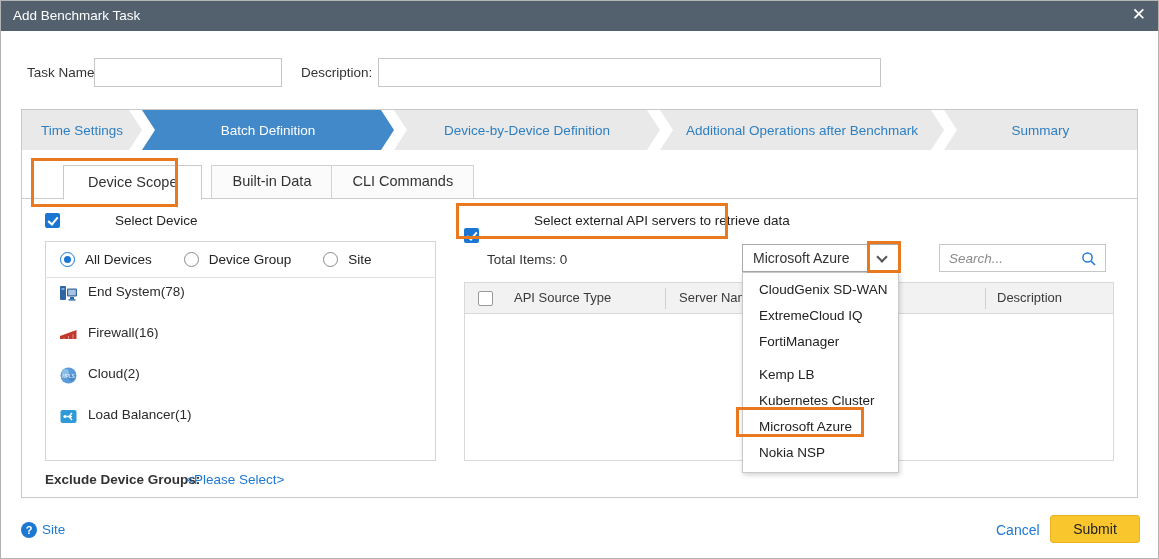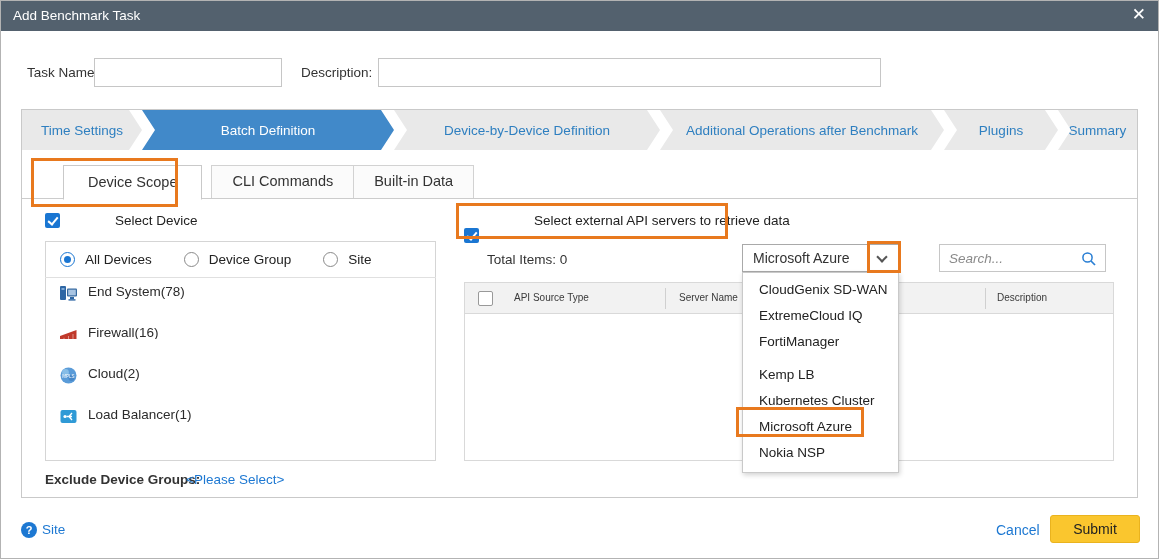--- a/index.html
+++ b/index.html
@@ -69,21 +69,21 @@
   .selval { position:absolute; left:10px; top:0; line-height:26px; font-size:14px; color:#333; }
   .chev { position:absolute; right:12px; top:8px; width:8px; height:8px;
           border-right:2px solid #555; border-bottom:2px solid #555; transform:rotate(45deg); }
   .searchbox { left:938px; top:243px; width:167px; height:28px; border:1px solid #c6c6c6; background:#0c4a6e; }
   .searchbox input { width:100%; height:100%; border:none; outline:none; padding:0 30px 0 9px;
                      font-size:13.5px; font-style:italic; color:#555; font-family:"Liberation Sans",sans-serif; }
   .searchbox input::placeholder { color:#8a8a8a; font-style:italic; }
 
   .thead { left:463px; top:281px; width:650px; height:32px; background:#f2f2f2; border:1px solid #d9d9d9; }
   .tbody { left:463px; top:313px; width:650px; height:147px; border:1px solid #d9d9d9; border-top:none; background:#fff; }
-  .hcell { position:absolute; top:0; height:30px; line-height:30px; font-size:10px; color:#3a3a3a; white-space:nowrap; }
+  .hcell { position:absolute; top:0; height:30px; line-height:30px; font-size:13px; color:#3a3a3a; white-space:nowrap; }
   .hdiv { position:absolute; top:5px; height:21px; width:0; border-left:1px solid #d0d0d0; }
   .hcbx { position:absolute; left:13px; top:8px; width:15px; height:15px; border:1px solid #999; background:#fff; border-radius:2px; cursor:pointer; }
 
   
   .droplist { left:741px; top:271px; width:157px; background:#fff; border:1px solid #c9c9c9;
               box-shadow:1px 2px 5px rgba(0,0,0,.18); z-index:30; padding:4px 0 6px 4px; }
   .opt { height:26px; line-height:26px; padding-left:12px; font-size:13.5px; color:#222; cursor:pointer; white-space:nowrap; }
   .opt.gap { margin-top:7px; }
 
   
@@ -111,29 +111,28 @@
   <div class="abs flabel" style="left:300px; top:57px;">Description:</div>
   <input class="abs tinput" style="left: 377px; top: 57px; width: 503px;" value="">
 
   <div class="abs panel"></div>
 
   <div class="abs wizard">
     <div class="step first s0">Time Settings</div>
     <div class="step active s1">Batch Definition</div>
     <div class="step s2">Device-by-Device Definition</div>
     <div class="step s3">Additional Operations after Benchmark</div>
-    <div class="step s4">Plugins</div>
     <div class="step last s5">Summary</div>
   </div>
 
   <div class="abs tabline"></div>
   <div class="abs tabs">
     <div class="tab active">Device Scope</div>
+    <div class="tab">Built-in Data</div>
     <div class="tab">CLI Commands</div>
-    <div class="tab">Built-in Data</div>
   </div>
 
   <div class="abs cbx" style="left:44px; top:212px;"></div>
   <div class="abs cbx-label" style="left:66px; top:212px;">Select Device</div>
 
   <div class="abs devpanel"></div>
   <div class="abs radiorow">
     <div class="radio sel"></div>
     <div class="lbl">All Devices</div>
     <div class="radio"></div>

